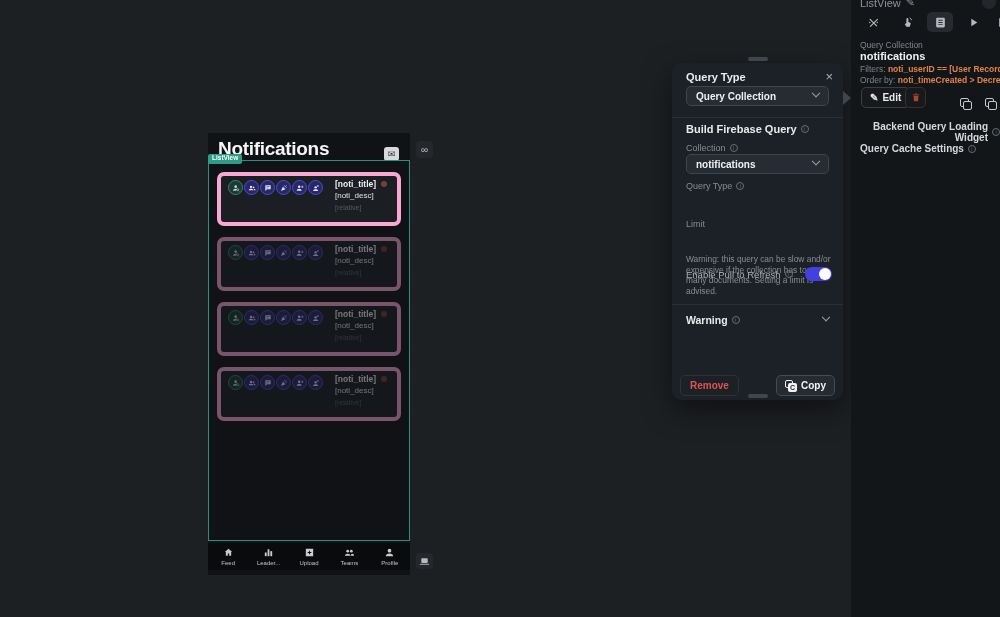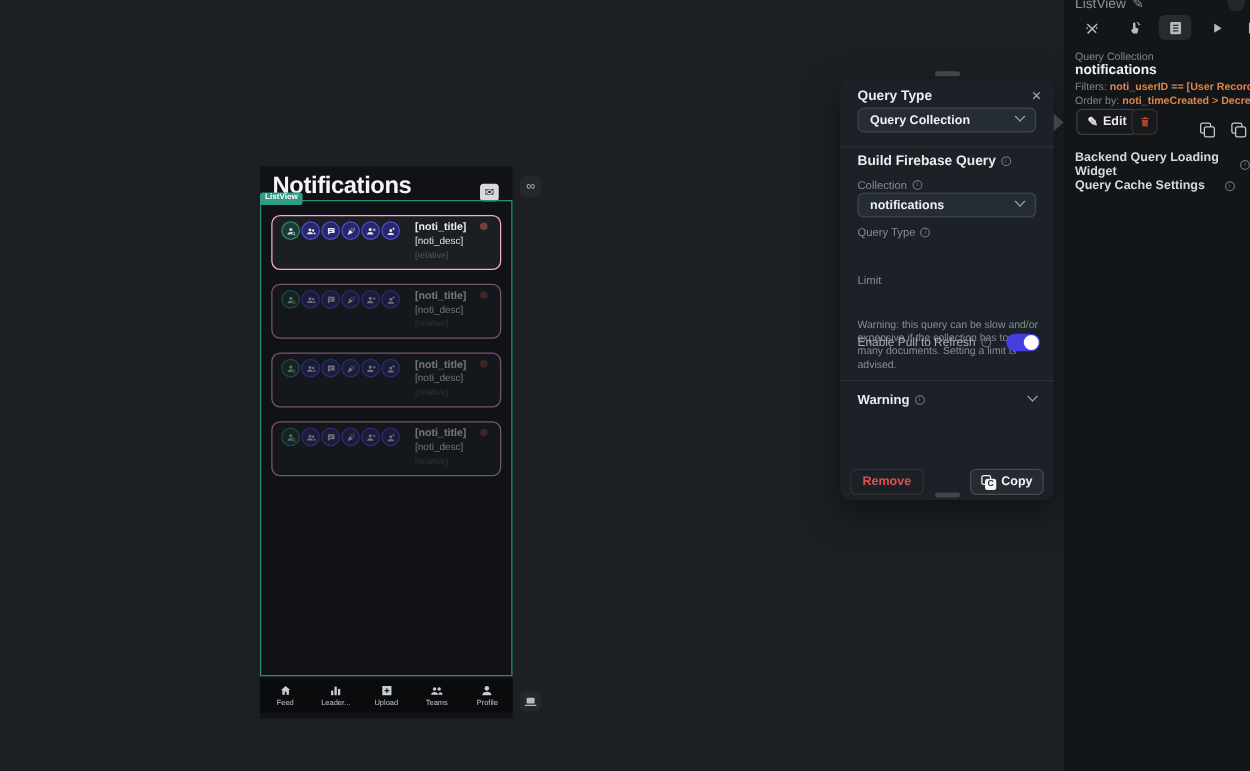--- a/index.html
+++ b/index.html
@@ -21,21 +21,21 @@
   .sb-line .orange { color:#e08348; font-weight:bold; }
   .sb-actions { position:absolute; top:87px; left:0; width:149px; height:21px; }
   .btn-edit { position:absolute; left:10px; top:0; height:21px; padding:0 8px; background:#17191d; border:1px solid #3a3f46; border-radius:5px; color:#e8eaec; font-size:10px; font-weight:bold; display:flex; align-items:center; gap:4px; cursor:pointer; }
   .btn-trash { position:absolute; left:54px; top:0; width:21px; height:21px; background:#17191d; border:1px solid #3a2e29; border-radius:5px; display:flex; align-items:center; justify-content:center; cursor:pointer; }
   .btn-trash svg { width:10px; height:11px; fill:#a8462f; }
   .sb-copybtn { position:absolute; top:1px; width:18px; height:19px; background:transparent; border:none; cursor:pointer; }
   .stack-ico { position:relative; width:12px; height:12px; margin:auto; }
   .stack-ico i { position:absolute; display:block; width:9px; height:9px; border:1.2px solid #c6cad0; border-radius:2px; }
   .stack-ico i.b { left:0; top:0; }
   .stack-ico i.f { left:3px; top:3px; background:#131619; }
-  .sb-section { position:absolute; left:9px; color:#d5d8dc; font-size:10px; font-weight:bold; display:flex; align-items:center; gap:16px; }
+  .sb-section { position:absolute; left:9px; color:#d5d8dc; font-size:10px; font-weight:bold; display:flex; align-items:center; gap:4px;text-align:right; }
 
   .info { display:inline-flex; width:8px; height:8px; border:1px solid #686e75; border-radius:50%; color:#686e75; font-size:5.5px; font-style:normal; align-items:center; justify-content:center; font-weight:normal; flex:none; }
 
   
   .popup { position:absolute; left:672px; top:63px; width:171px; height:337px; background:#1c2127; border-radius:9px; box-shadow:0 10px 28px rgba(0,0,0,0.5); }
   .handle { position:absolute; left:50%; transform:translateX(-50%); width:20px; height:4px; border-radius:2px; background:#41464d; }
   .popup-arrow { position:absolute; right:-8px; top:28px; width:0; height:0; border-top:7px solid transparent; border-bottom:7px solid transparent; border-left:8px solid #40454c; }
   .pp-header { position:absolute; top:7px; left:14px; right:10px; display:flex; align-items:center; }
   .pp-title { color:#e9ebed; font-size:11px; font-weight:bold; }
   .pp-close { margin-left:auto; background:none; border:none; color:#aeb2b8; font-size:13px; line-height:1; cursor:pointer; }
@@ -62,21 +62,21 @@
   .copy-glyph .back { position:absolute; left:0; top:0; width:8px; height:8px; border:1.3px solid #f2f3f5; border-radius:2px; }
   .copy-glyph .front { position:absolute; left:3px; top:3px; width:9px; height:9px; background:#f2f3f5; border-radius:2px; color:#262b31; font-size:7px; font-weight:bold; display:flex; align-items:center; justify-content:center; }
 
   
   .phone { position:absolute; left:208px; top:133px; width:202px; height:442px; background:#101216; }
   .phone-title { position:absolute; left:10px; top:5px; color:#f4f5f6; font-size:19px; font-weight:bold; letter-spacing:-0.3px; }
   .mail-btn { position:absolute; left:176px; top:14px; width:15px; height:14px; background:#d8d9db; border:none; border-radius:3px; color:#24272b; font-size:9px; display:flex; align-items:center; justify-content:center; cursor:pointer; }
   .lv-region { position:absolute; left:0; top:27px; width:202px; height:381px; border:1px solid #2c8f7c; }
   .lv-tag { position:absolute; left:-1px; top:-7px; background:#2e9c87; color:#fff; font-size:6.5px; font-weight:bold; padding:1px 4px 2px; border-radius:2px; line-height:1; }
   .cards { position:absolute; left:8px; top:11px; width:184px; }
-  .card { position:relative; width:184px; height:44px; background:#1b1e23; border:1px solid #f9a8d4; border-radius:7px; margin-bottom:11px; }
+  .card { position:relative; width:184px; height:54px; background:#1b1e23; border:4px solid #f9a8d4; border-radius:7px; margin-bottom:11px; }
   .card.faded { opacity:0.45; }
   .avatars { position:absolute; left:7px; top:4px; display:flex; gap:1px; }
   .av { width:15px; height:15px; border-radius:50%; background:#29276b; border:1.4px solid #504dd0; display:flex; align-items:center; justify-content:center; flex:none; }
   .av svg { width:8px; height:8px; fill:#e6e7f6; }
   .av.teal { background:#1b3a33; border-color:#3e8172; }
   .av.teal svg { fill:#bcd8d0; }
   .card-texts { position:absolute; left:114px; top:3px; }
   .card-title { color:#eceef0; font-size:8.5px; font-weight:bold; }
   .card-desc { color:#dfe1e4; font-size:8px; margin-top:2px; }
   .card-rel { color:#565b61; font-size:7px; margin-top:4px; }

